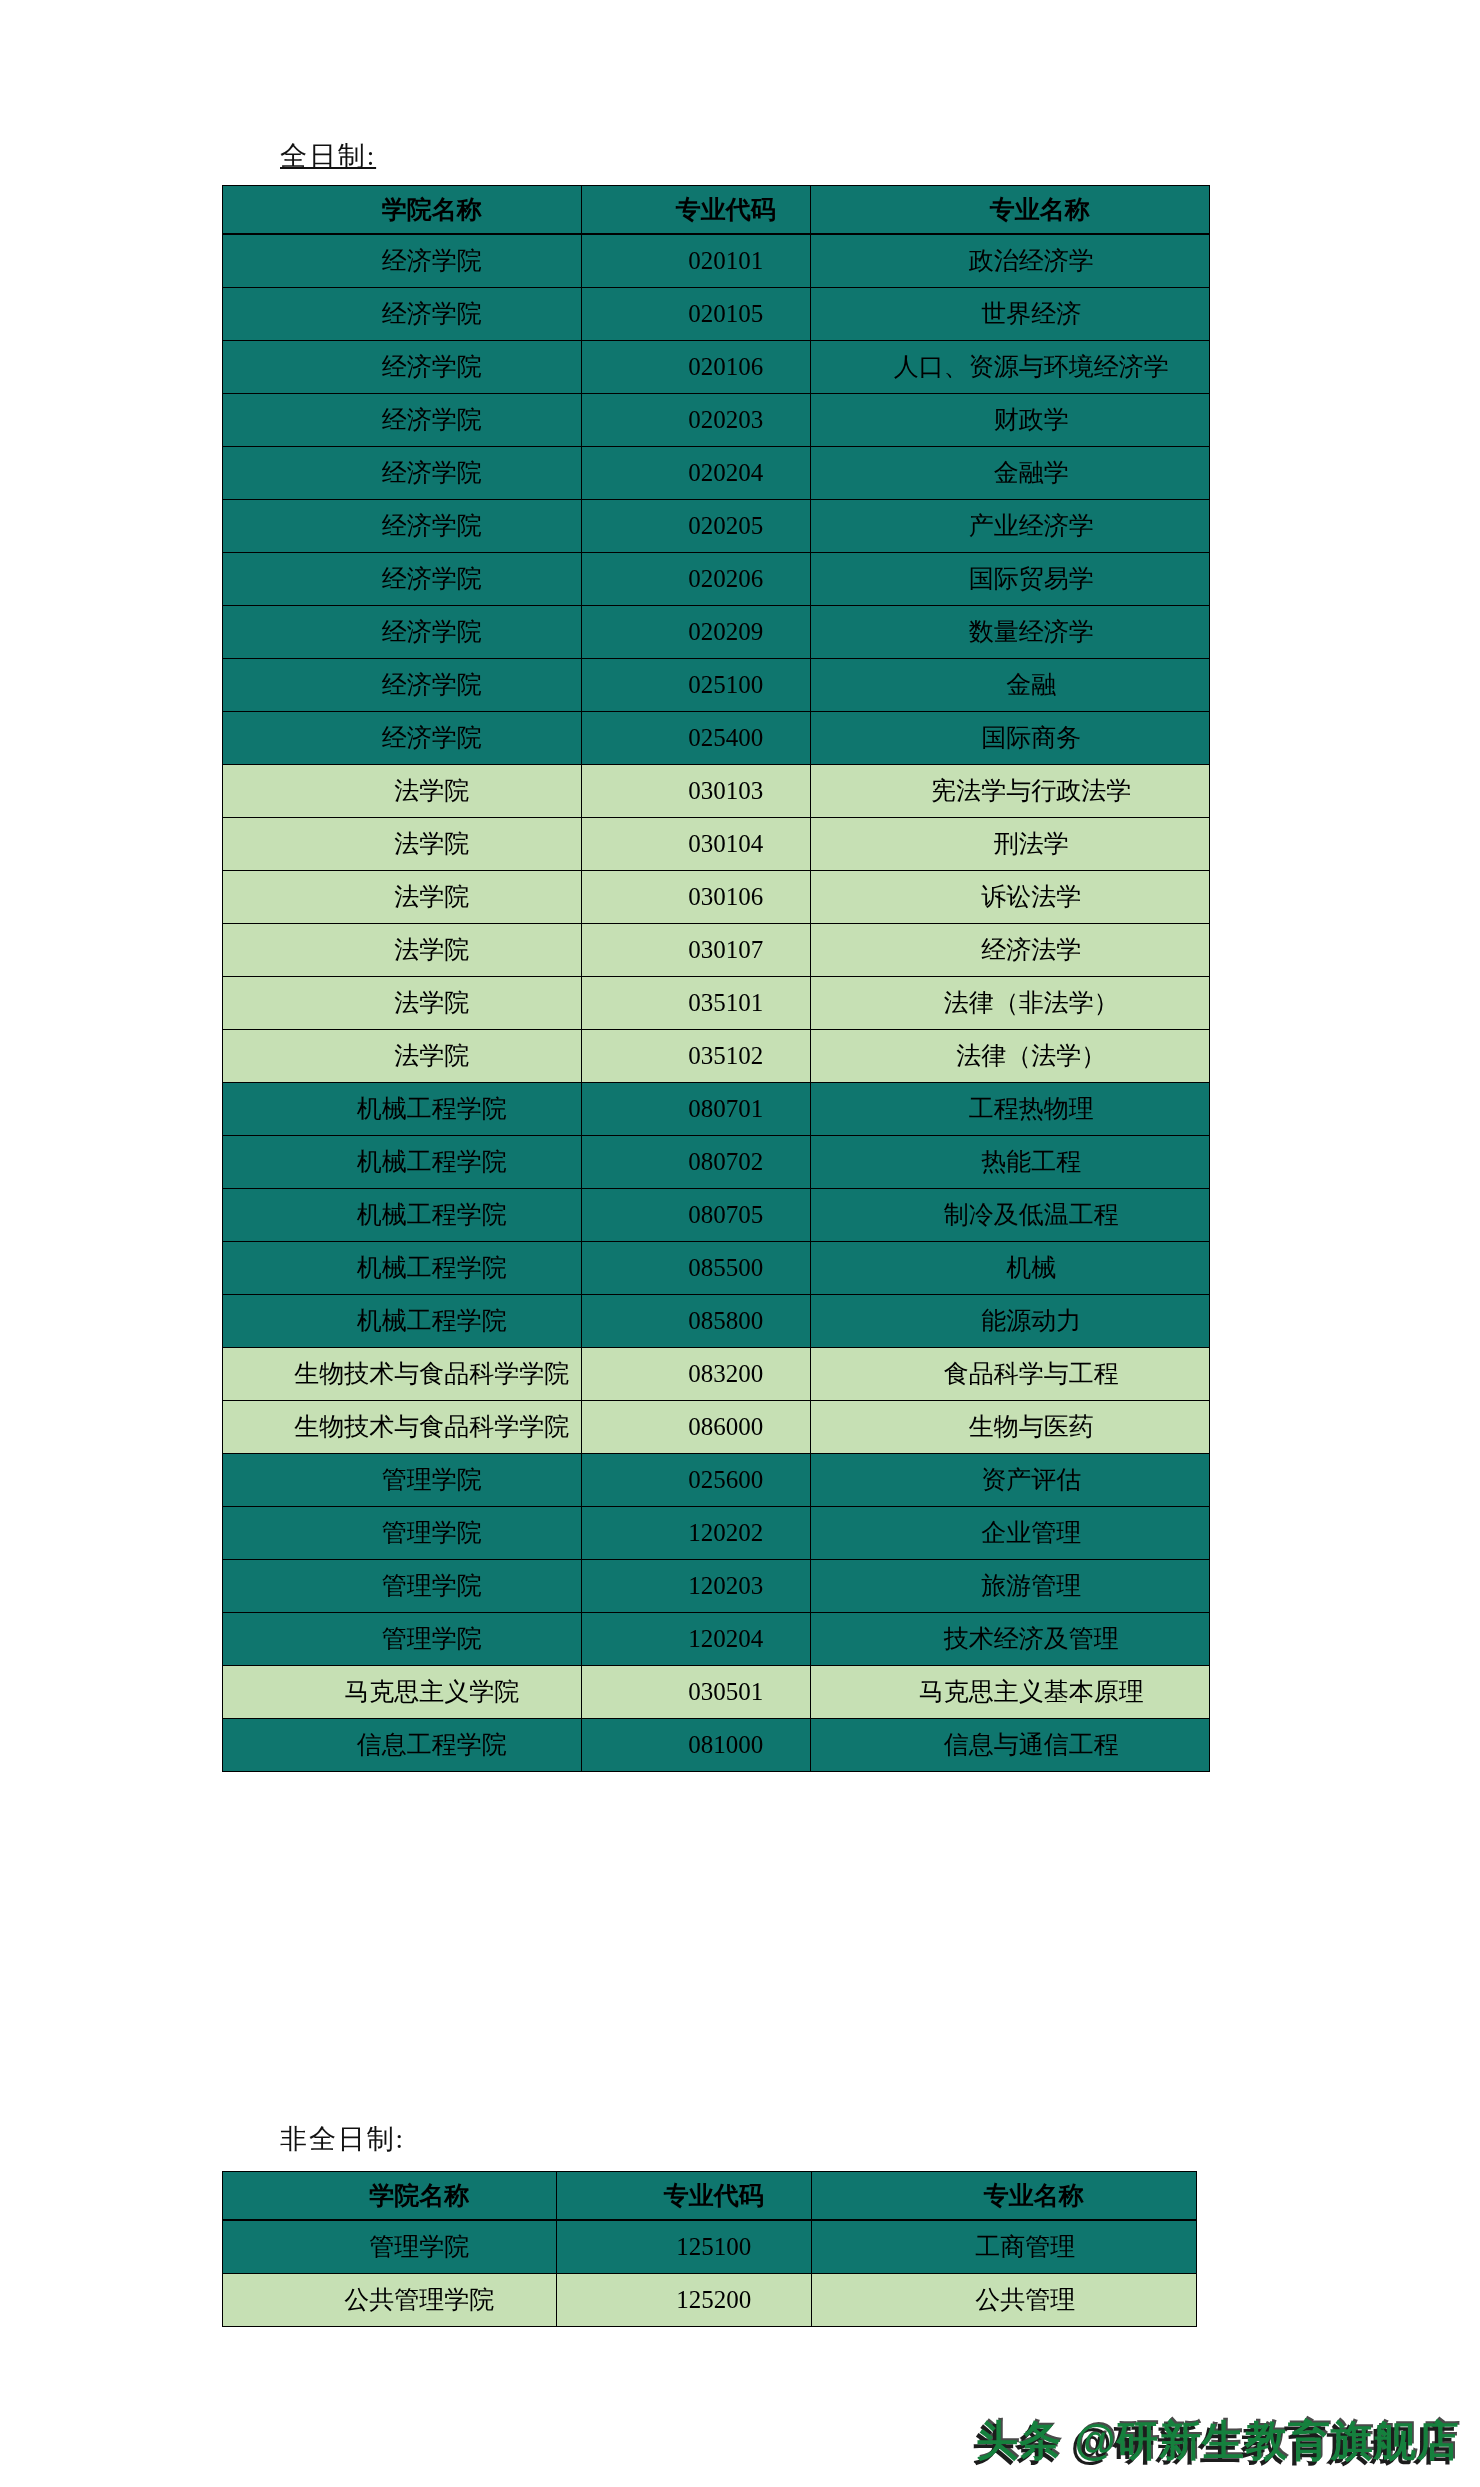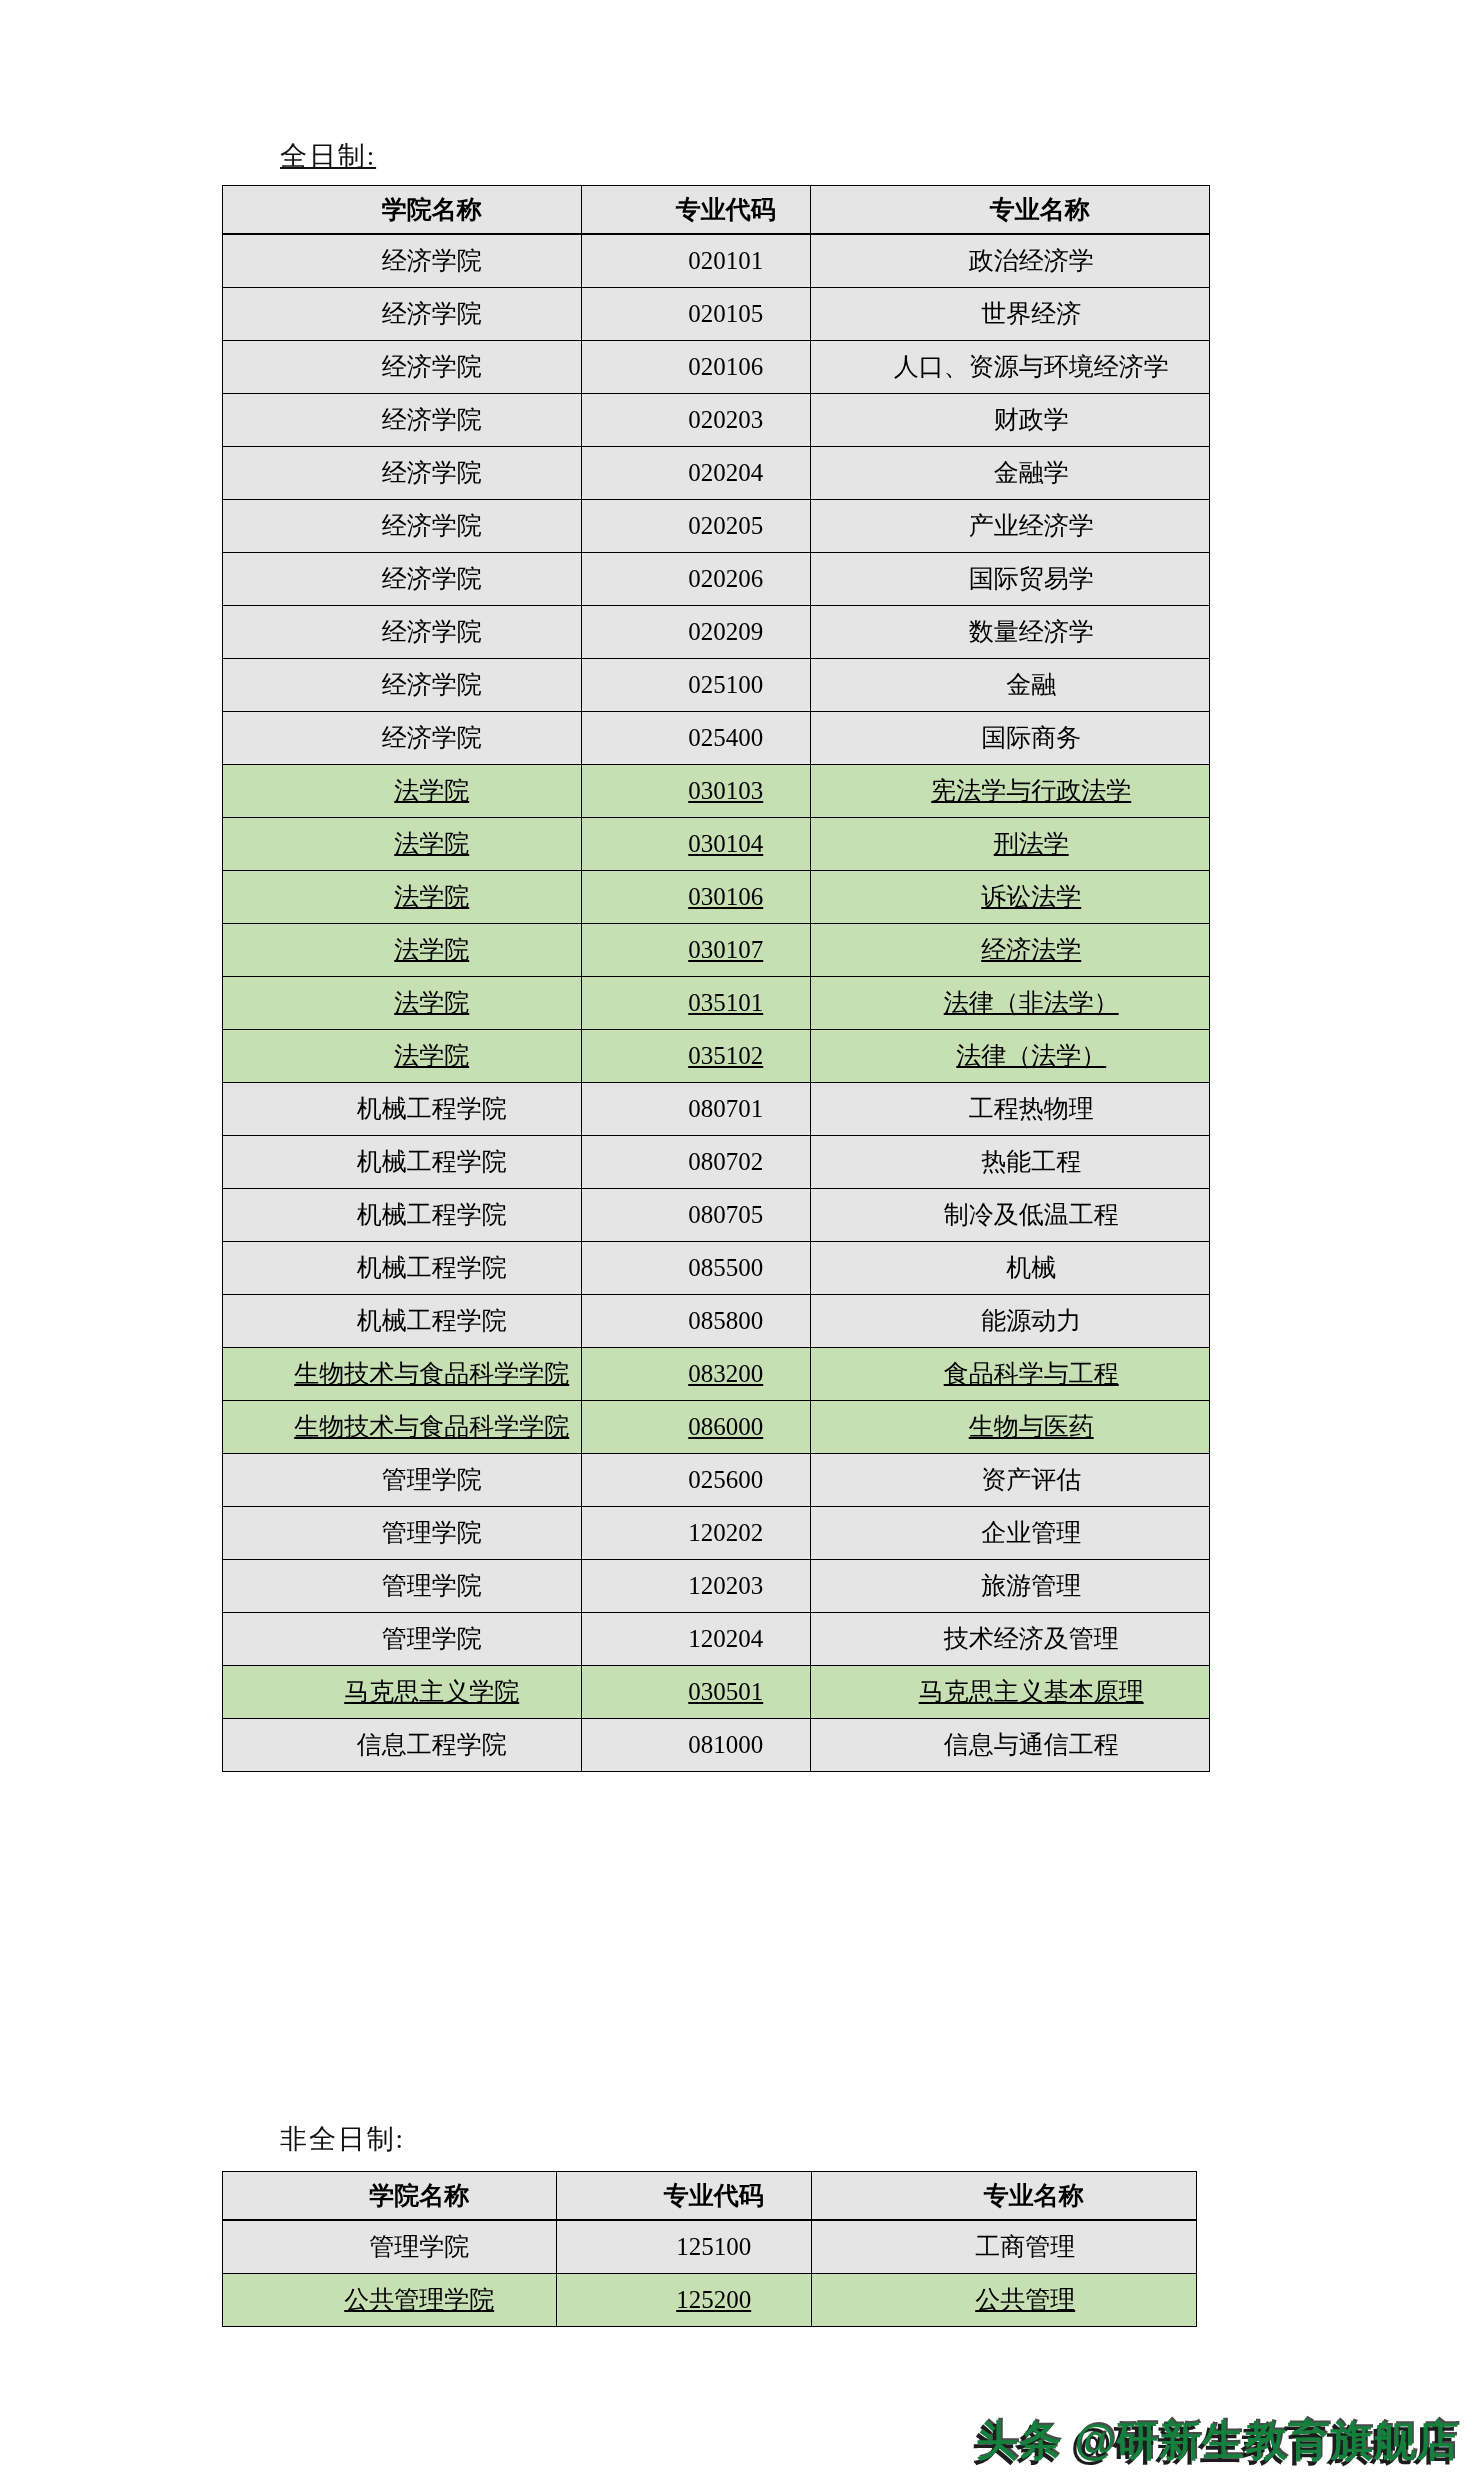--- a/index.html
+++ b/index.html
@@ -19,21 +19,21 @@
     letter-spacing:1.9px;
     color:#111;
   }
   #title-fulltime{top:138px;text-decoration:underline;}
   #title-parttime{top:2121px;}
   table.grid{
     position:absolute;
     left:222px;
     border-collapse:collapse;
     table-layout:fixed;
-    background:#e5e5e5;
+    background:#0f766e;
   }
   #table-fulltime{top:185px;width:987px;}
   #table-fulltime-extra{top:1891px;width:987px;}
   #table-parttime{top:2171px;width:974px;}
   .t1 col:nth-child(1){width:359px;}
   .t1 col:nth-child(2){width:229px;}
   .t1 col:nth-child(3){width:399px;}
   .t3 col:nth-child(1){width:334px;}
   .t3 col:nth-child(2){width:255px;}
   .t3 col:nth-child(3){width:385px;}
@@ -47,21 +47,21 @@
     overflow:hidden;
     white-space:nowrap;
   }
   table.grid th{
     height:47px;
     font-weight:700;
     border-bottom-width:2.8px;
   }
   table.grid td{height:52px;font-weight:400;}
   table.grid td:nth-child(3){padding-left:48px;}
-  tr.hl td{background:#c6e0b4;text-decoration:underline;}
+  tr.hl td{background:#c6e0b4;}
   .watermark{
     position:absolute;
     top:2413px;
     right:21.5px;
     font-family:"Liberation Sans","DejaVu Sans",sans-serif;
     font-weight:700;
     font-size:42px;
     letter-spacing:0.9px;
     color:#15803d;
     text-shadow:-3.7px 3.7px 0 #1c1c1c, 1.9px -1.9px 0 #4a4a4a;

